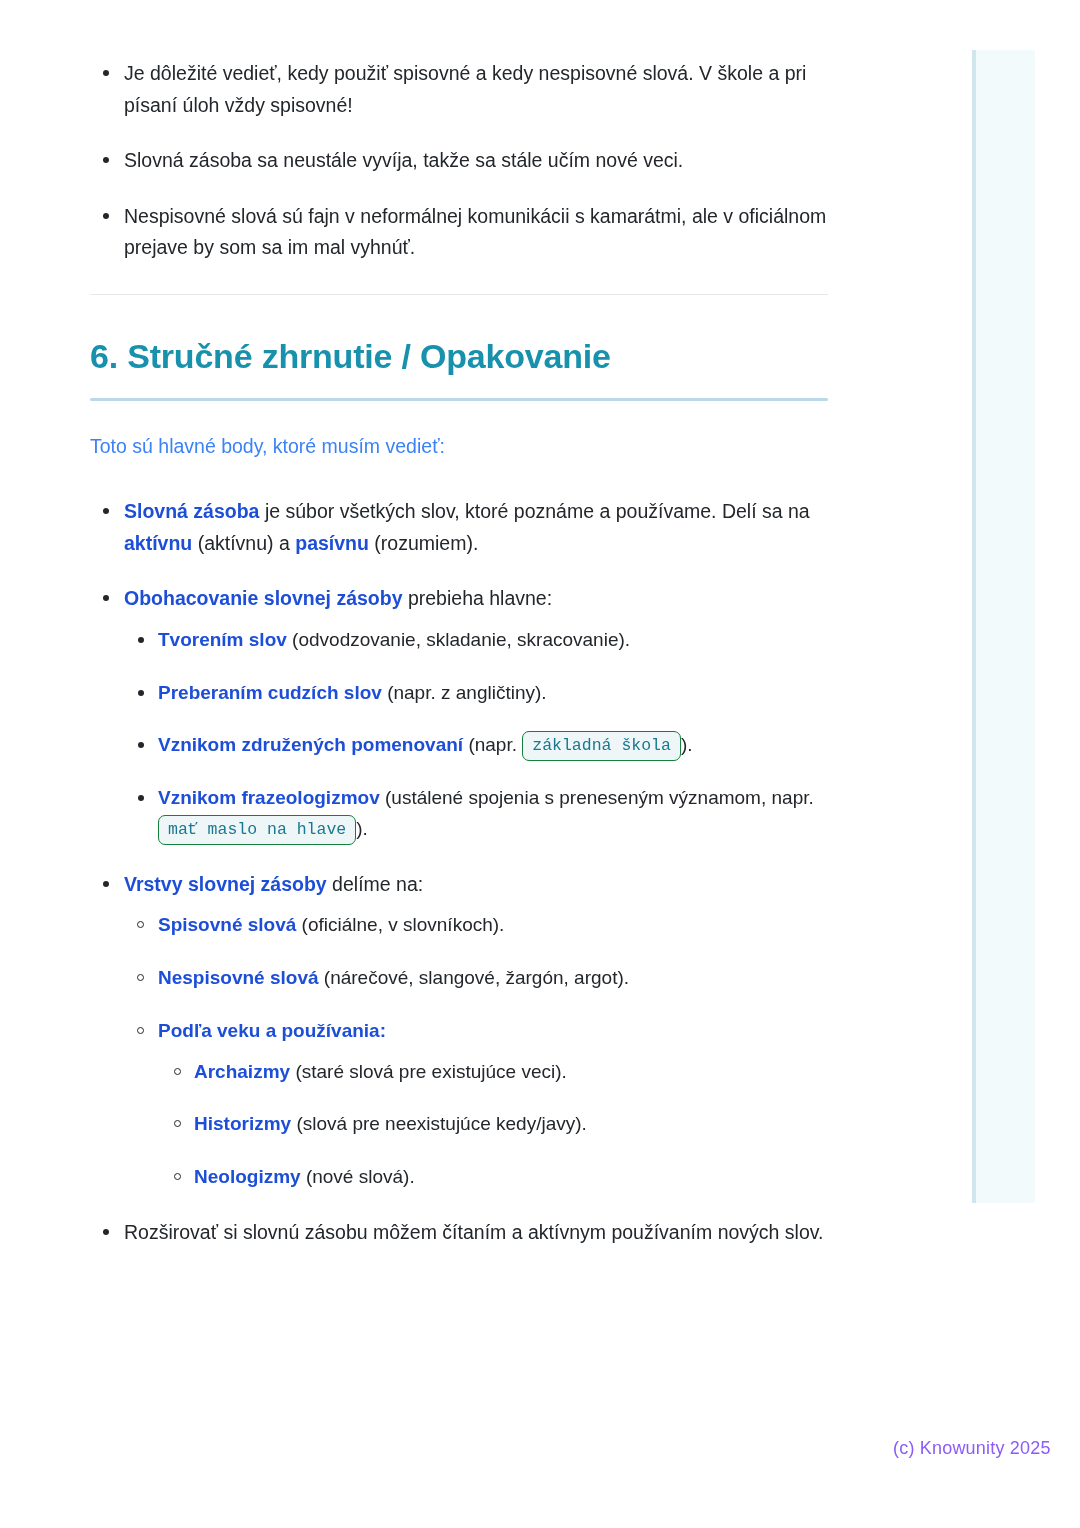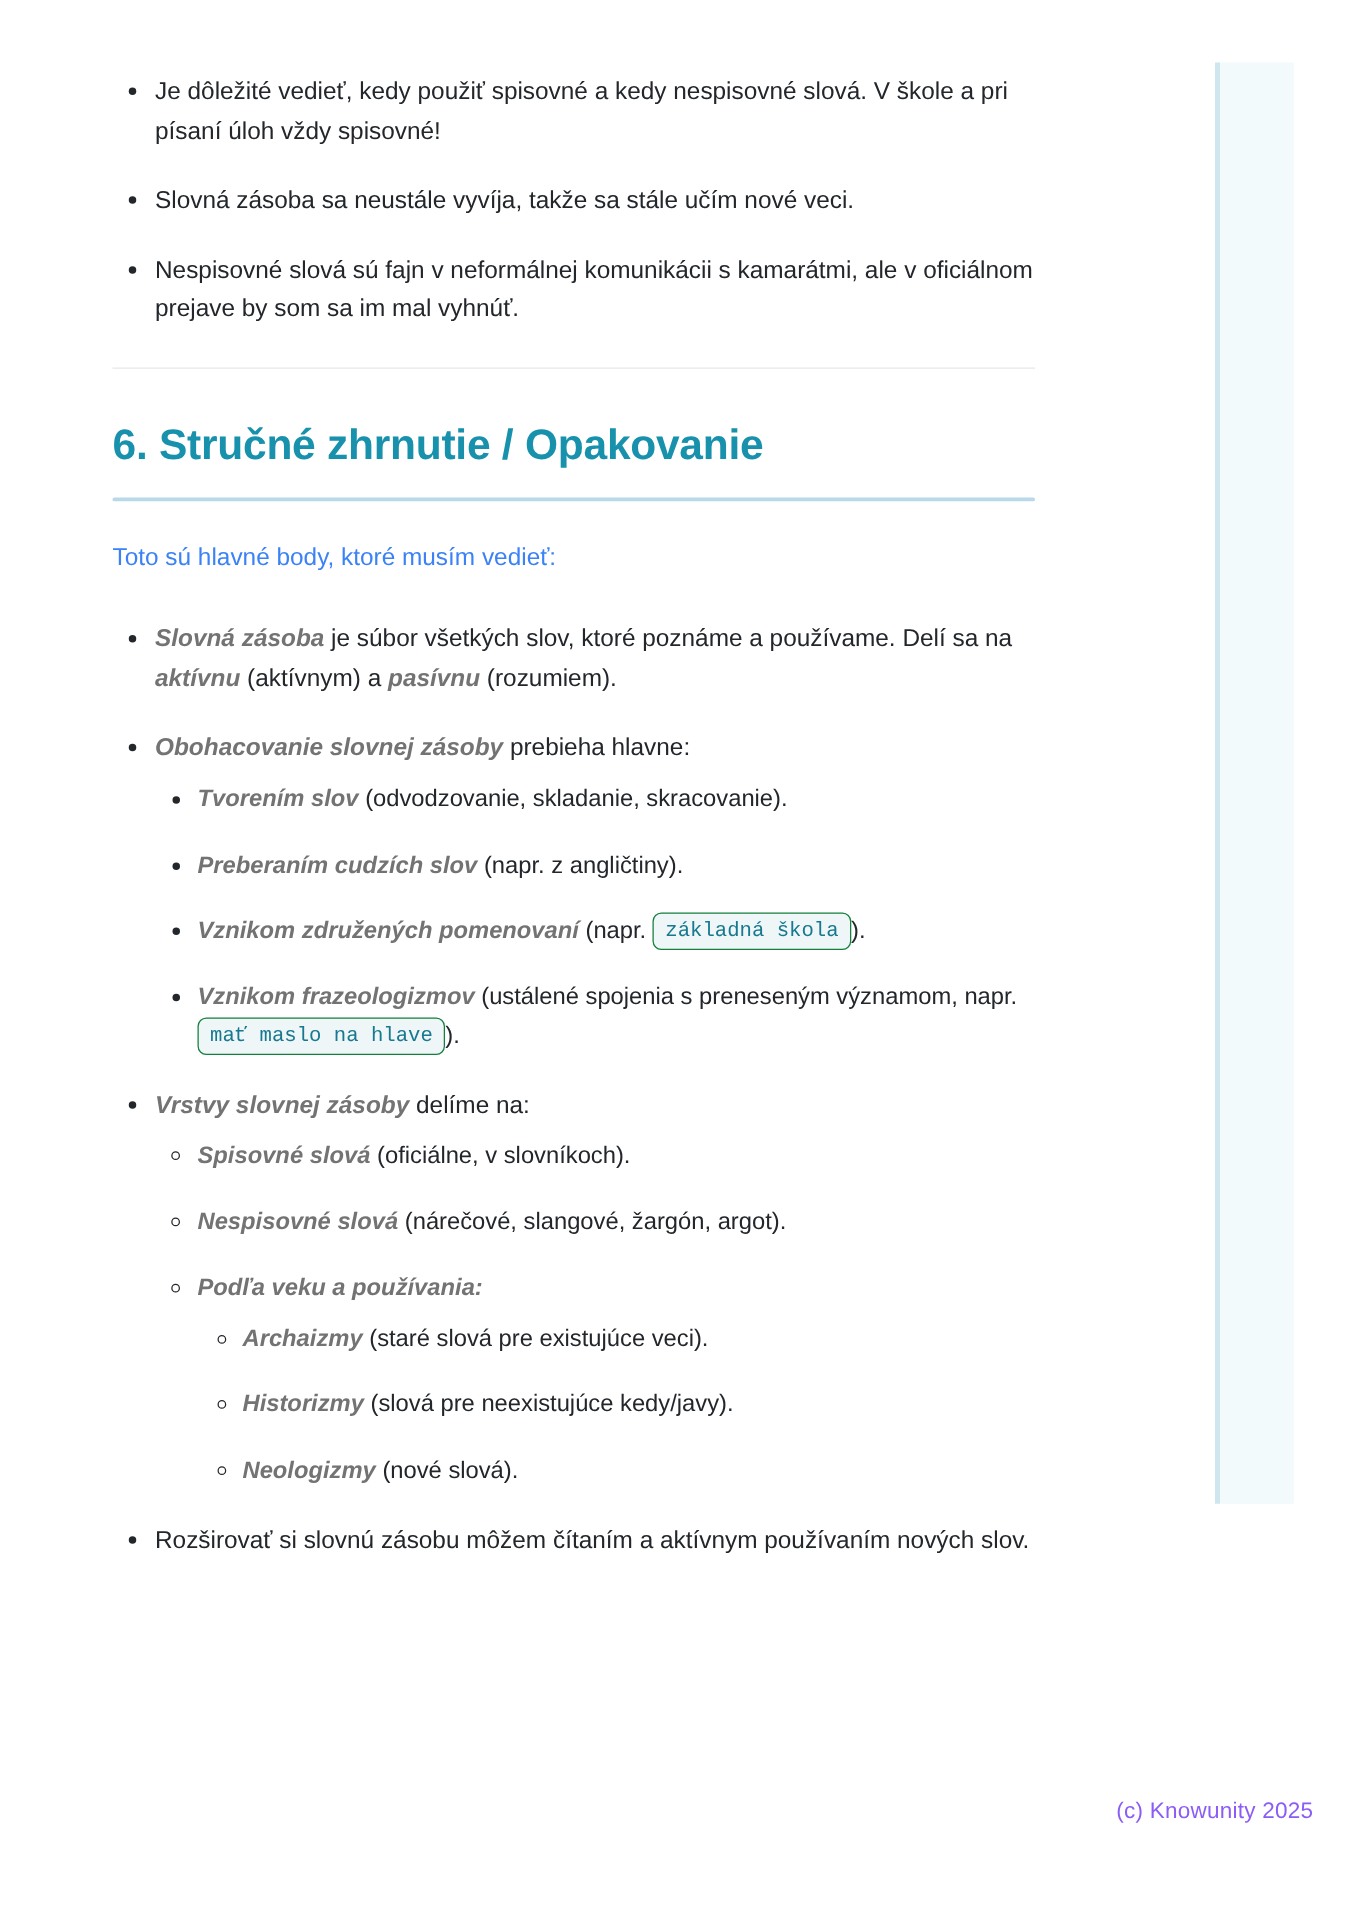--- a/index.html
+++ b/index.html
@@ -127,22 +127,21 @@
     border-radius: 50%;
     border: 1.6px solid #23272b;
     background: transparent;
     box-sizing: border-box;
   }
 
   li:last-child { margin-bottom: 0; }
 
   strong, .b {
     font-weight: 700;
-    color: #737373;
-    font-style: italic;
+    color: #1d4ed8;
   }
 
   
   .rule {
     height: 1px;
     background: #e8e8e8;
     margin: 30px 0 0 0;
     width: 738px;
   }
 
@@ -217,21 +216,21 @@
   <div class="rule"></div>
 
   <h2 class="section-heading">6. Stručné zhrnutie / Opakovanie</h2>
   <div class="heading-underline"></div>
 
   <p class="intro-para">Toto sú hlavné body, ktoré musím vedieť:</p>
 
   <ul class="lvl1">
 
     <li>
-      <span class="b">Slovná zásoba</span><span> je súbor všetkých slov, ktoré poznáme a používame. Delí sa na </span><span class="b">aktívnu</span><span> (aktívnym) a </span><span class="b">pasívnu</span><span> (rozumiem).</span>
+      <span class="b">Slovná zásoba</span><span> je súbor všetkých slov, ktoré poznáme a používame. Delí sa na </span><span class="b">aktívnu</span><span> (aktívnu) a </span><span class="b">pasívnu</span><span> (rozumiem).</span>
     </li>
 
     <li>
       <span class="b">Obohacovanie slovnej zásoby</span><span> prebieha hlavne:</span>
       <ul class="lvl2 disc">
         <li>
           <span class="b">Tvorením slov</span><span> (odvodzovanie, skladanie, skracovanie).</span>
         </li>
         <li>
           <span class="b">Preberaním cudzích slov</span><span> (napr. z angličtiny).</span>

